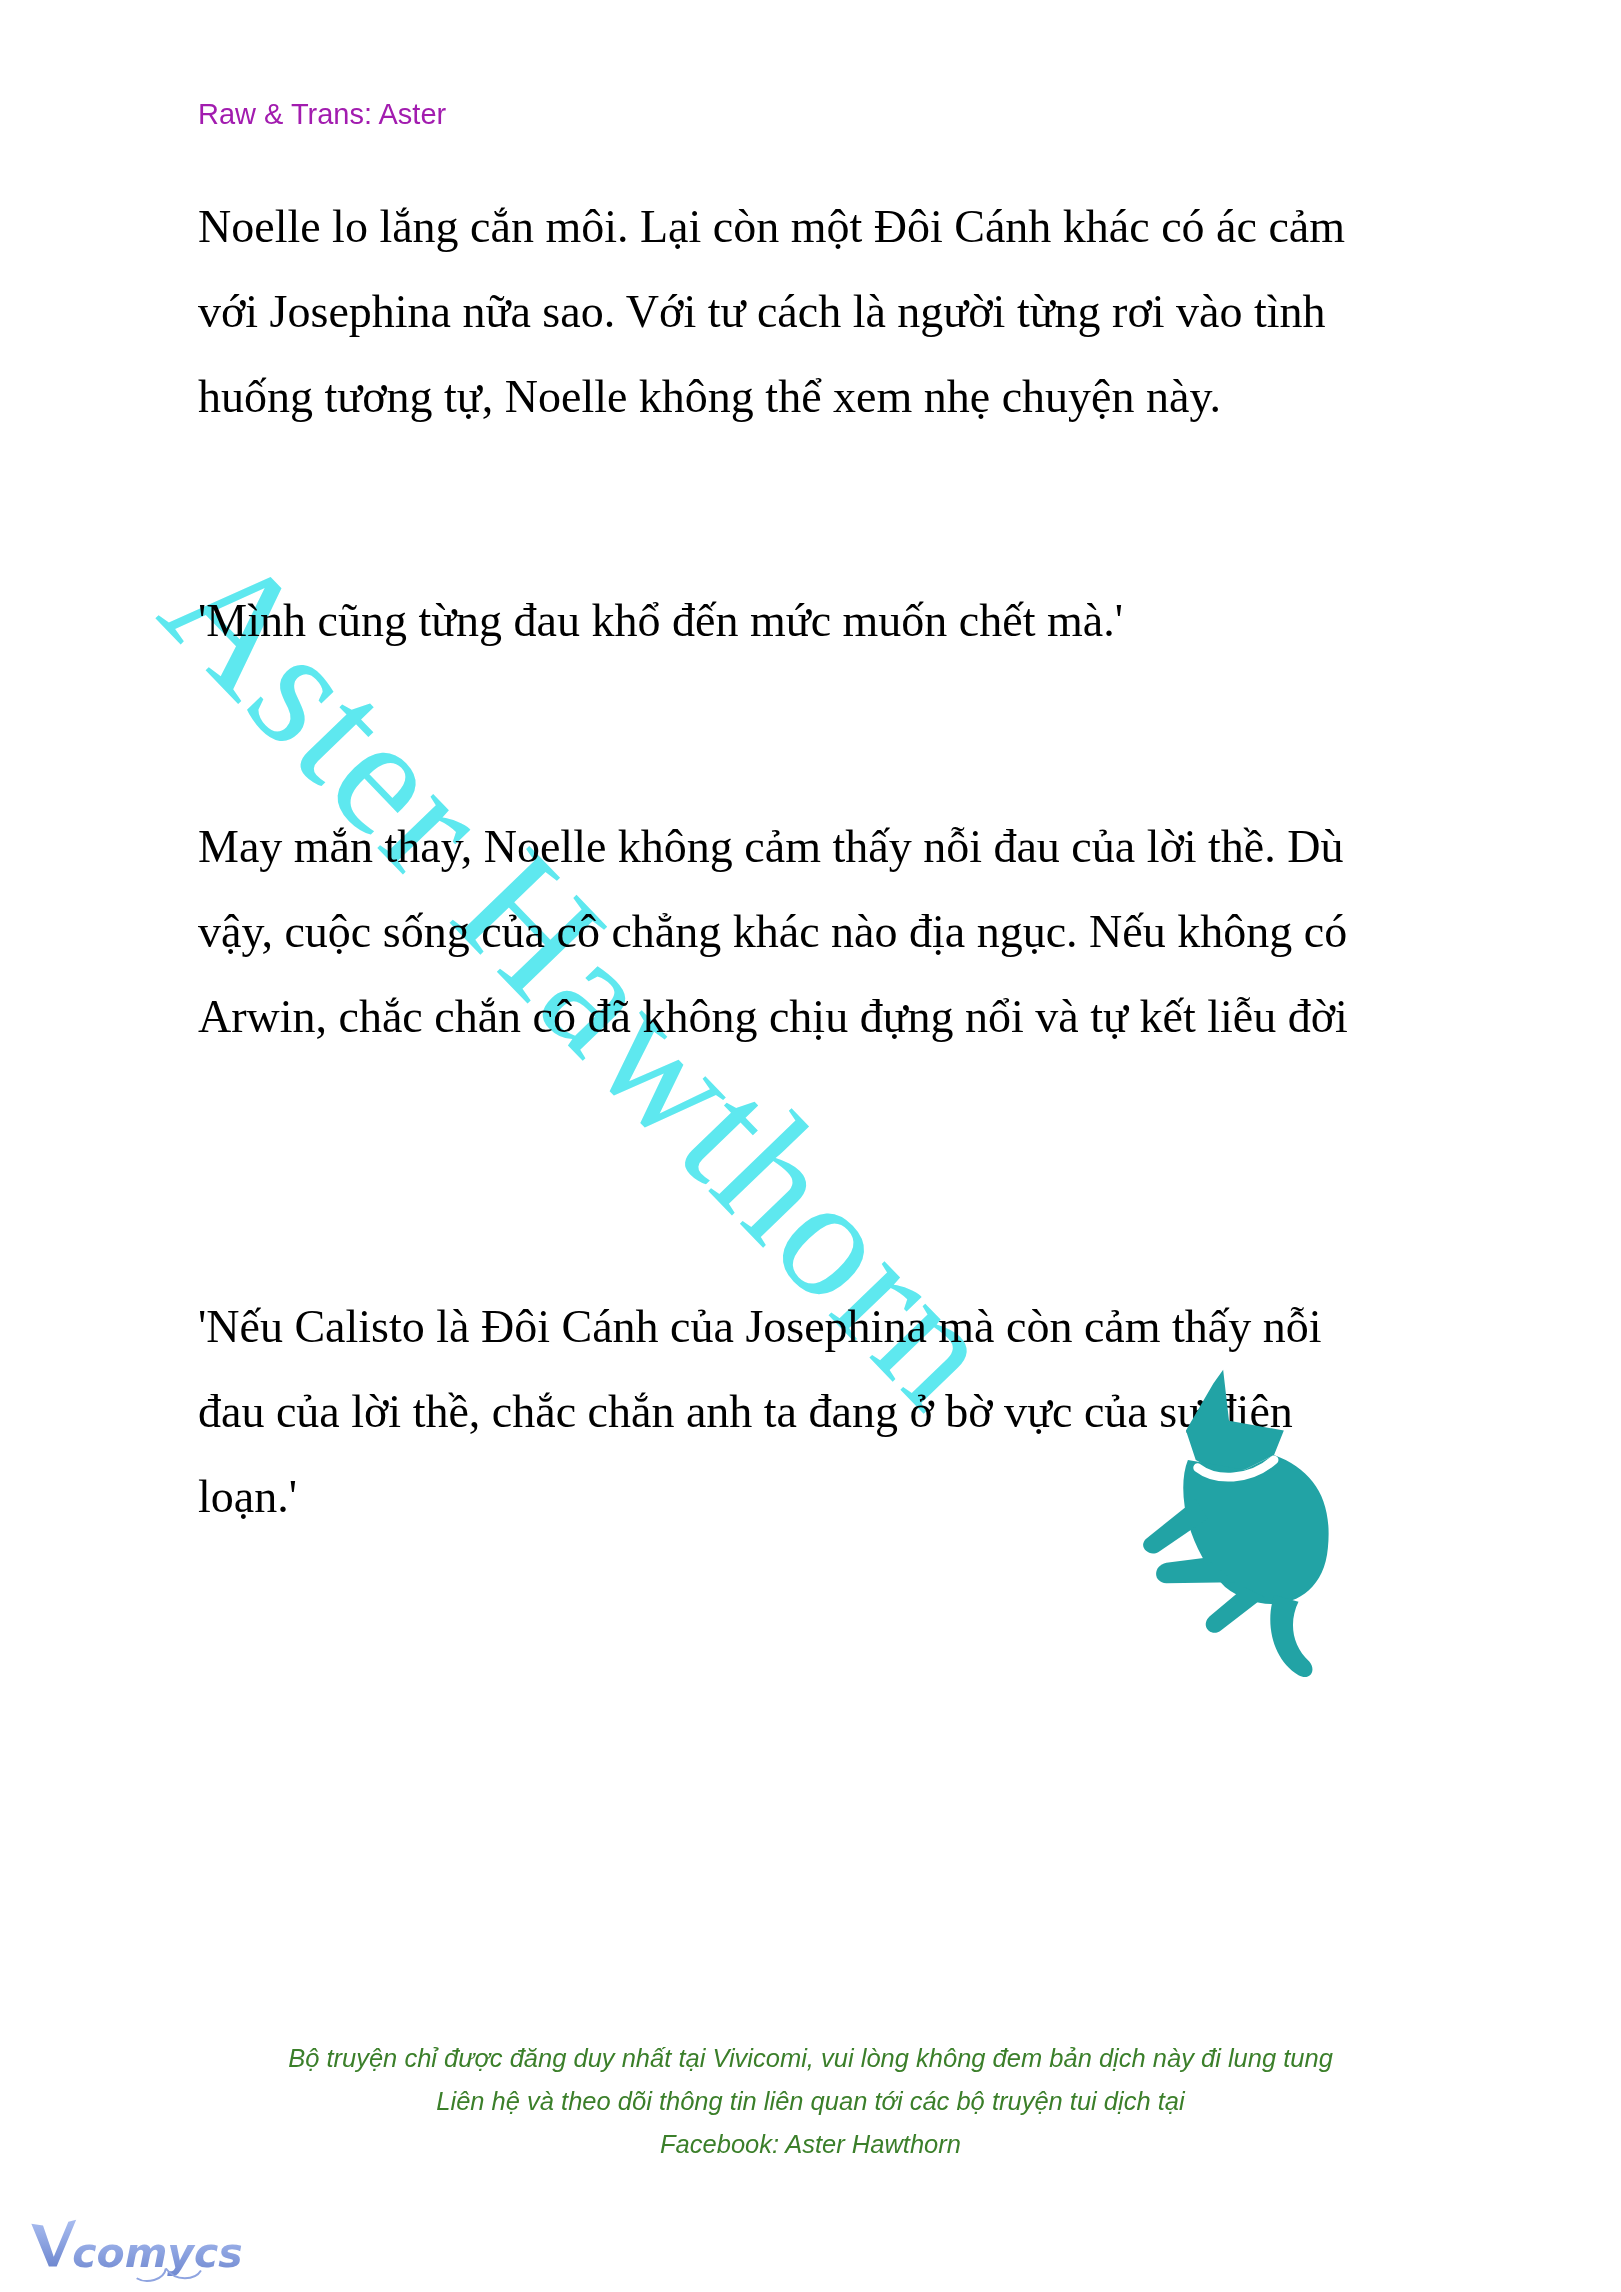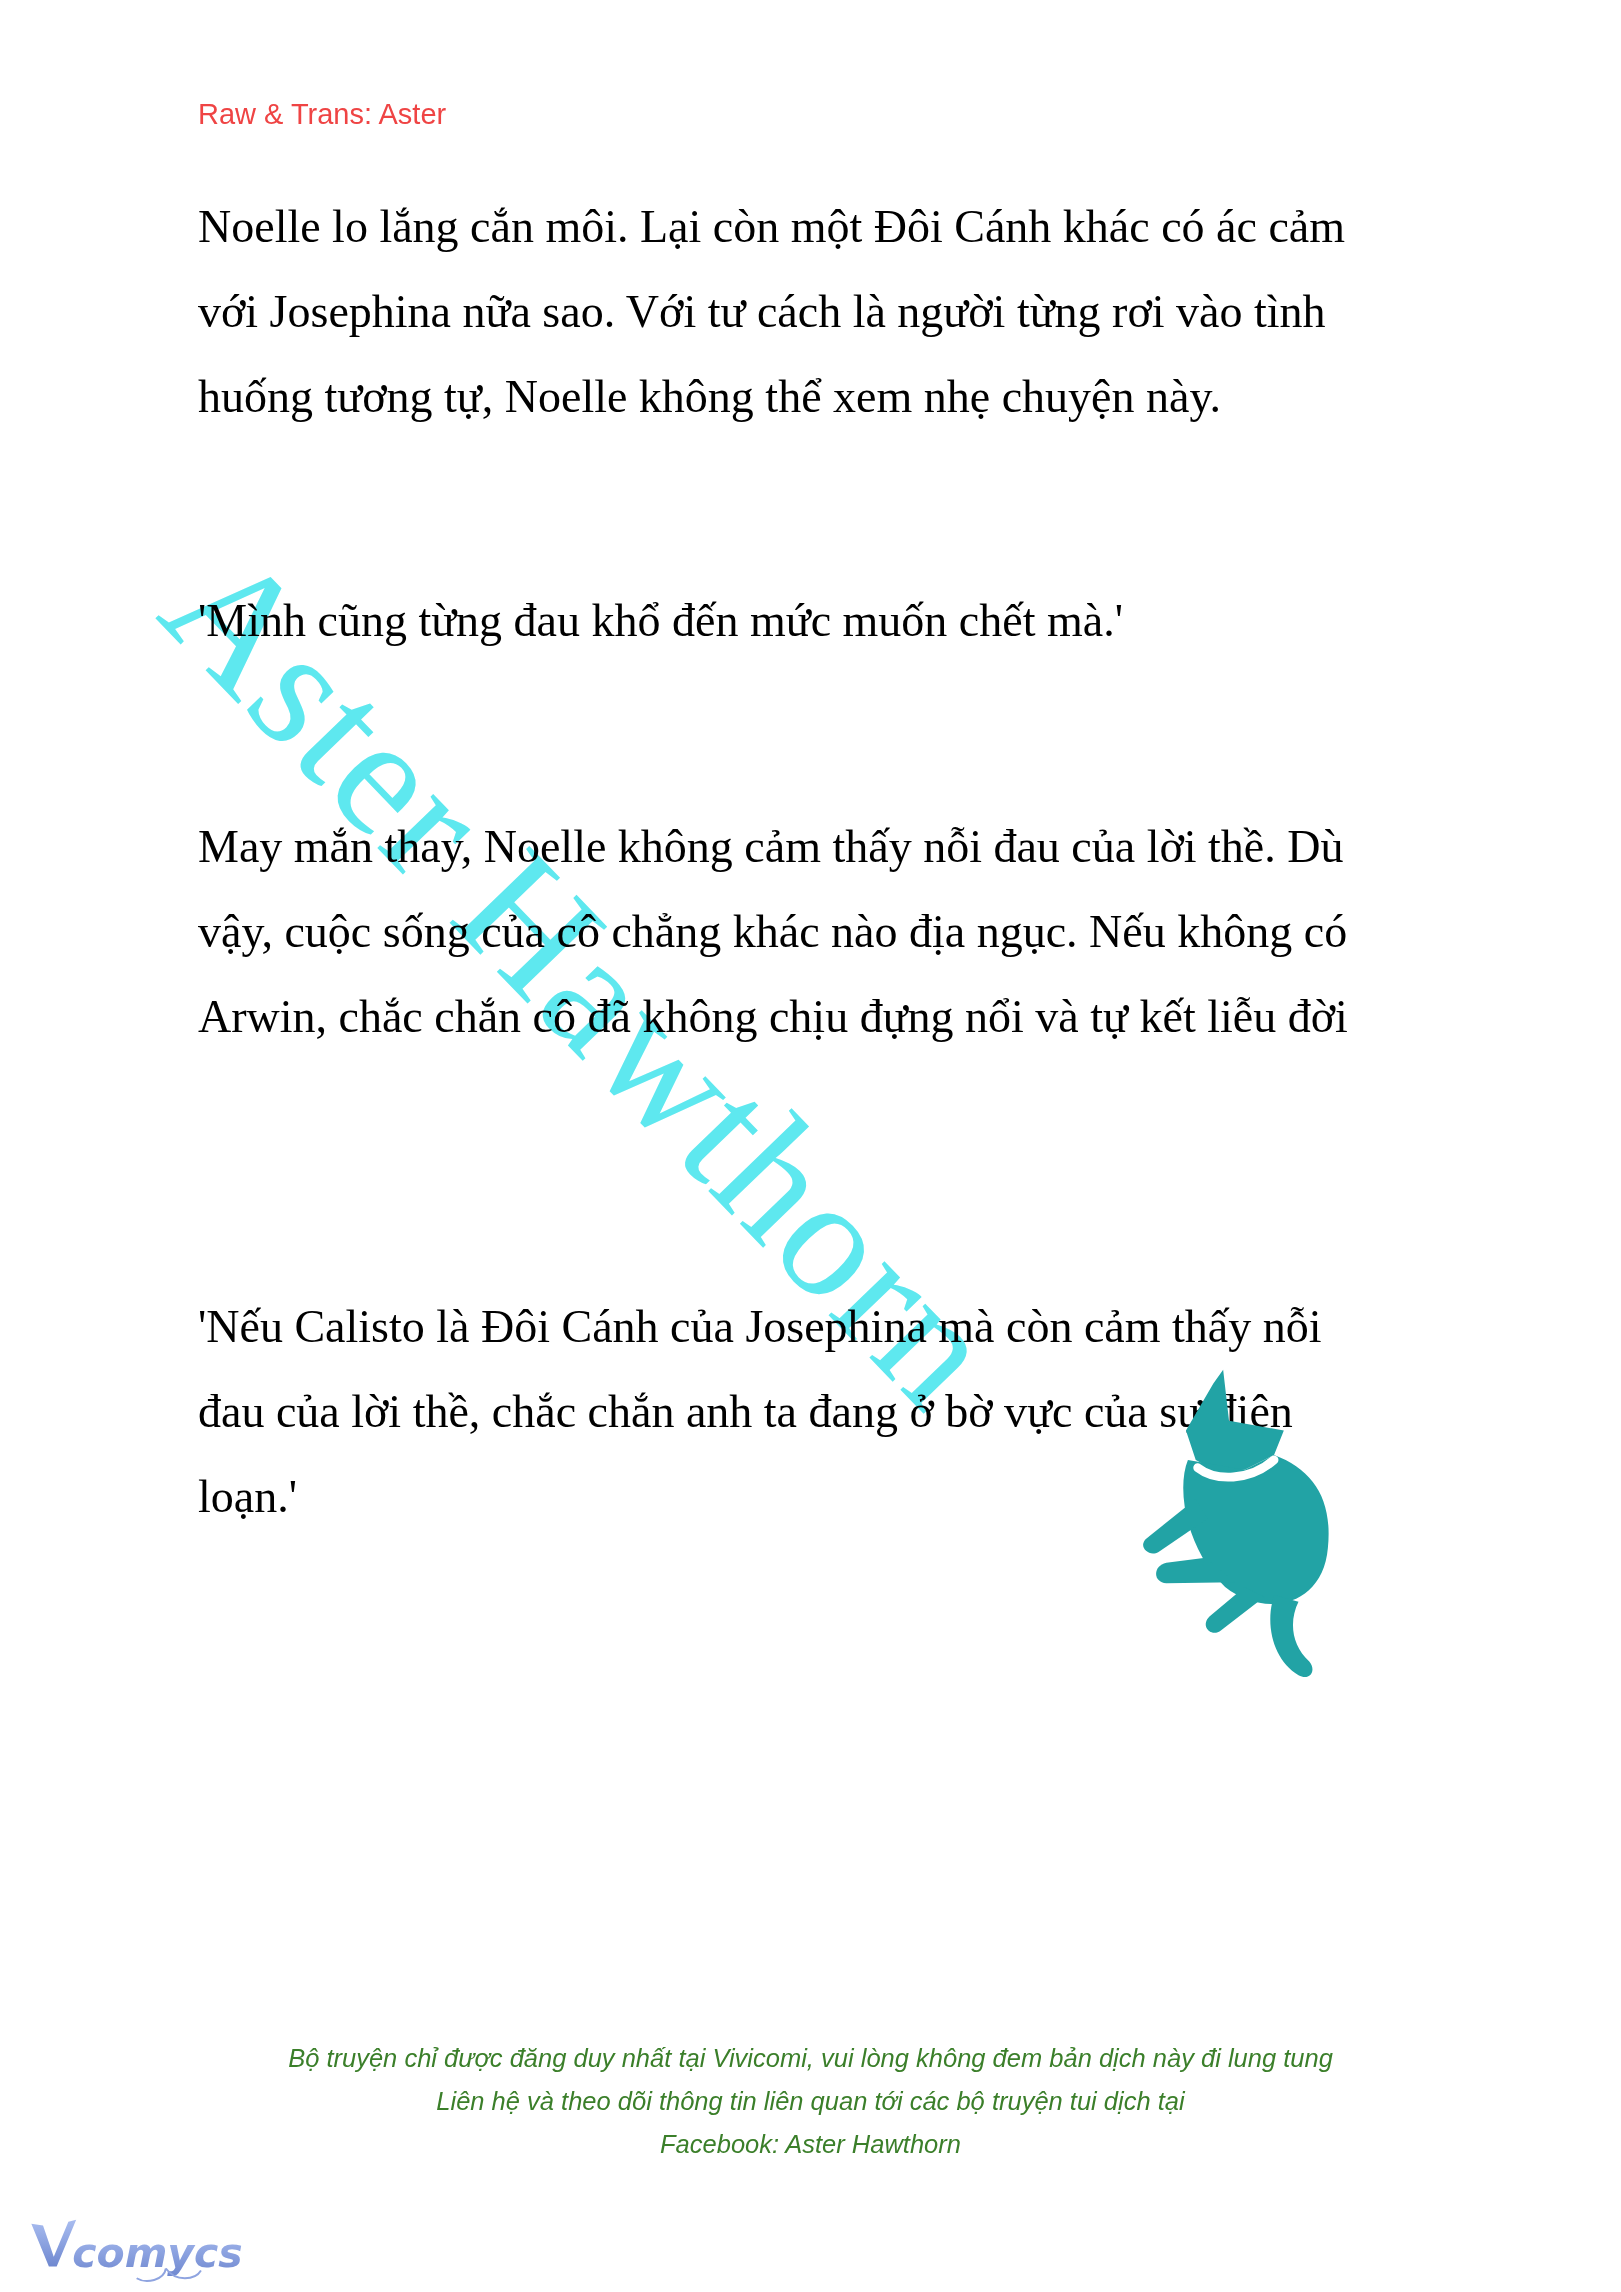--- a/index.html
+++ b/index.html
@@ -1,18 +1,18 @@
 <!DOCTYPE html>
 <html><head>
 <meta charset="utf-8">
 <style>
   html, body { margin:0; padding:0; background:#ffffff; }
   body { width:1621px; height:2293px; position:relative; overflow:hidden; }
   .page { position:absolute; left:0; top:0; width:1621px; height:2293px; background:#fff; }
-  .header { position:absolute; left:198px; top:98px; font-family:"Liberation Sans", sans-serif; font-size:29px; color:#ef4444; }
+  .header { position:absolute; left:198px; top:98px; font-family:"Liberation Sans", sans-serif; font-size:29px; color:#a21caf; }
   .para { position:absolute; left:198px; width:1274px; font-family:"Liberation Serif", serif; font-size:46px; line-height:85px; color:#000; }
   .para .line { display:block; white-space:nowrap; }
   .watermark { position:absolute; left:265px; top:510px; font-family:"Liberation Serif", serif; font-size:169px; color:#5ee8ef; white-space:nowrap; transform-origin:0 0; transform:rotate(46deg); letter-spacing:2px; z-index:1; pointer-events:none; }
   .text-layer { position:absolute; left:0; top:0; width:100%; height:100%; z-index:2;padding-left:13px; }
   .cat { position:absolute; left:1127px; top:1362px; width:206px; height:323px; z-index:3; }
   .footer { position:absolute; left:0; top:2037px; width:1621px; text-align:center; font-family:"Liberation Sans", sans-serif; font-style:italic; font-weight:normal; font-size:25.5px; color:#3b7f2a; line-height:43px; }
   .footer .fline { display:block; }
   .logo { position:absolute; left:29px; top:2210px; width:225px; height:78px; }
 </style>
 </head>

